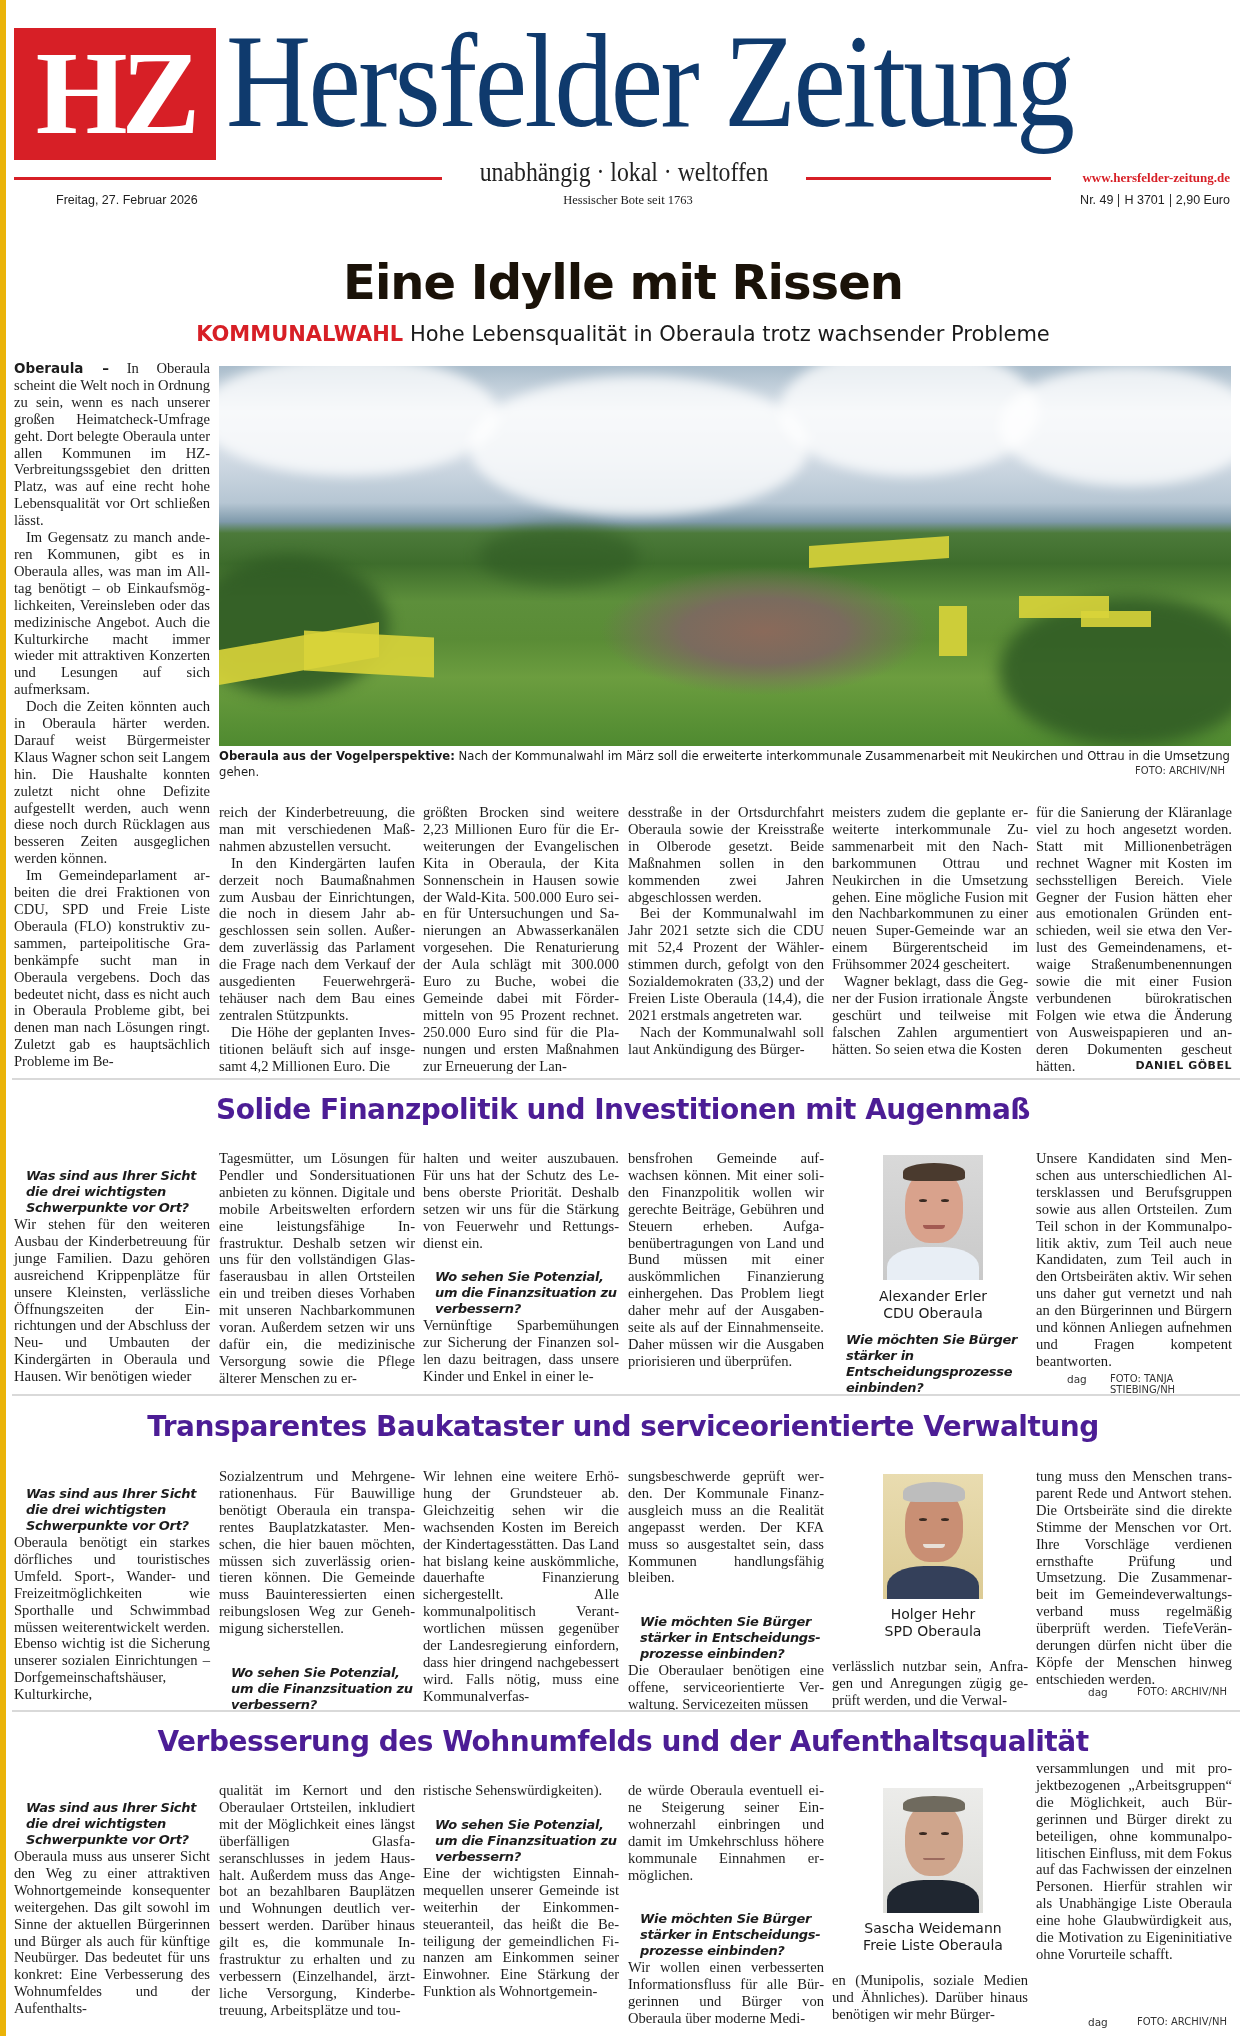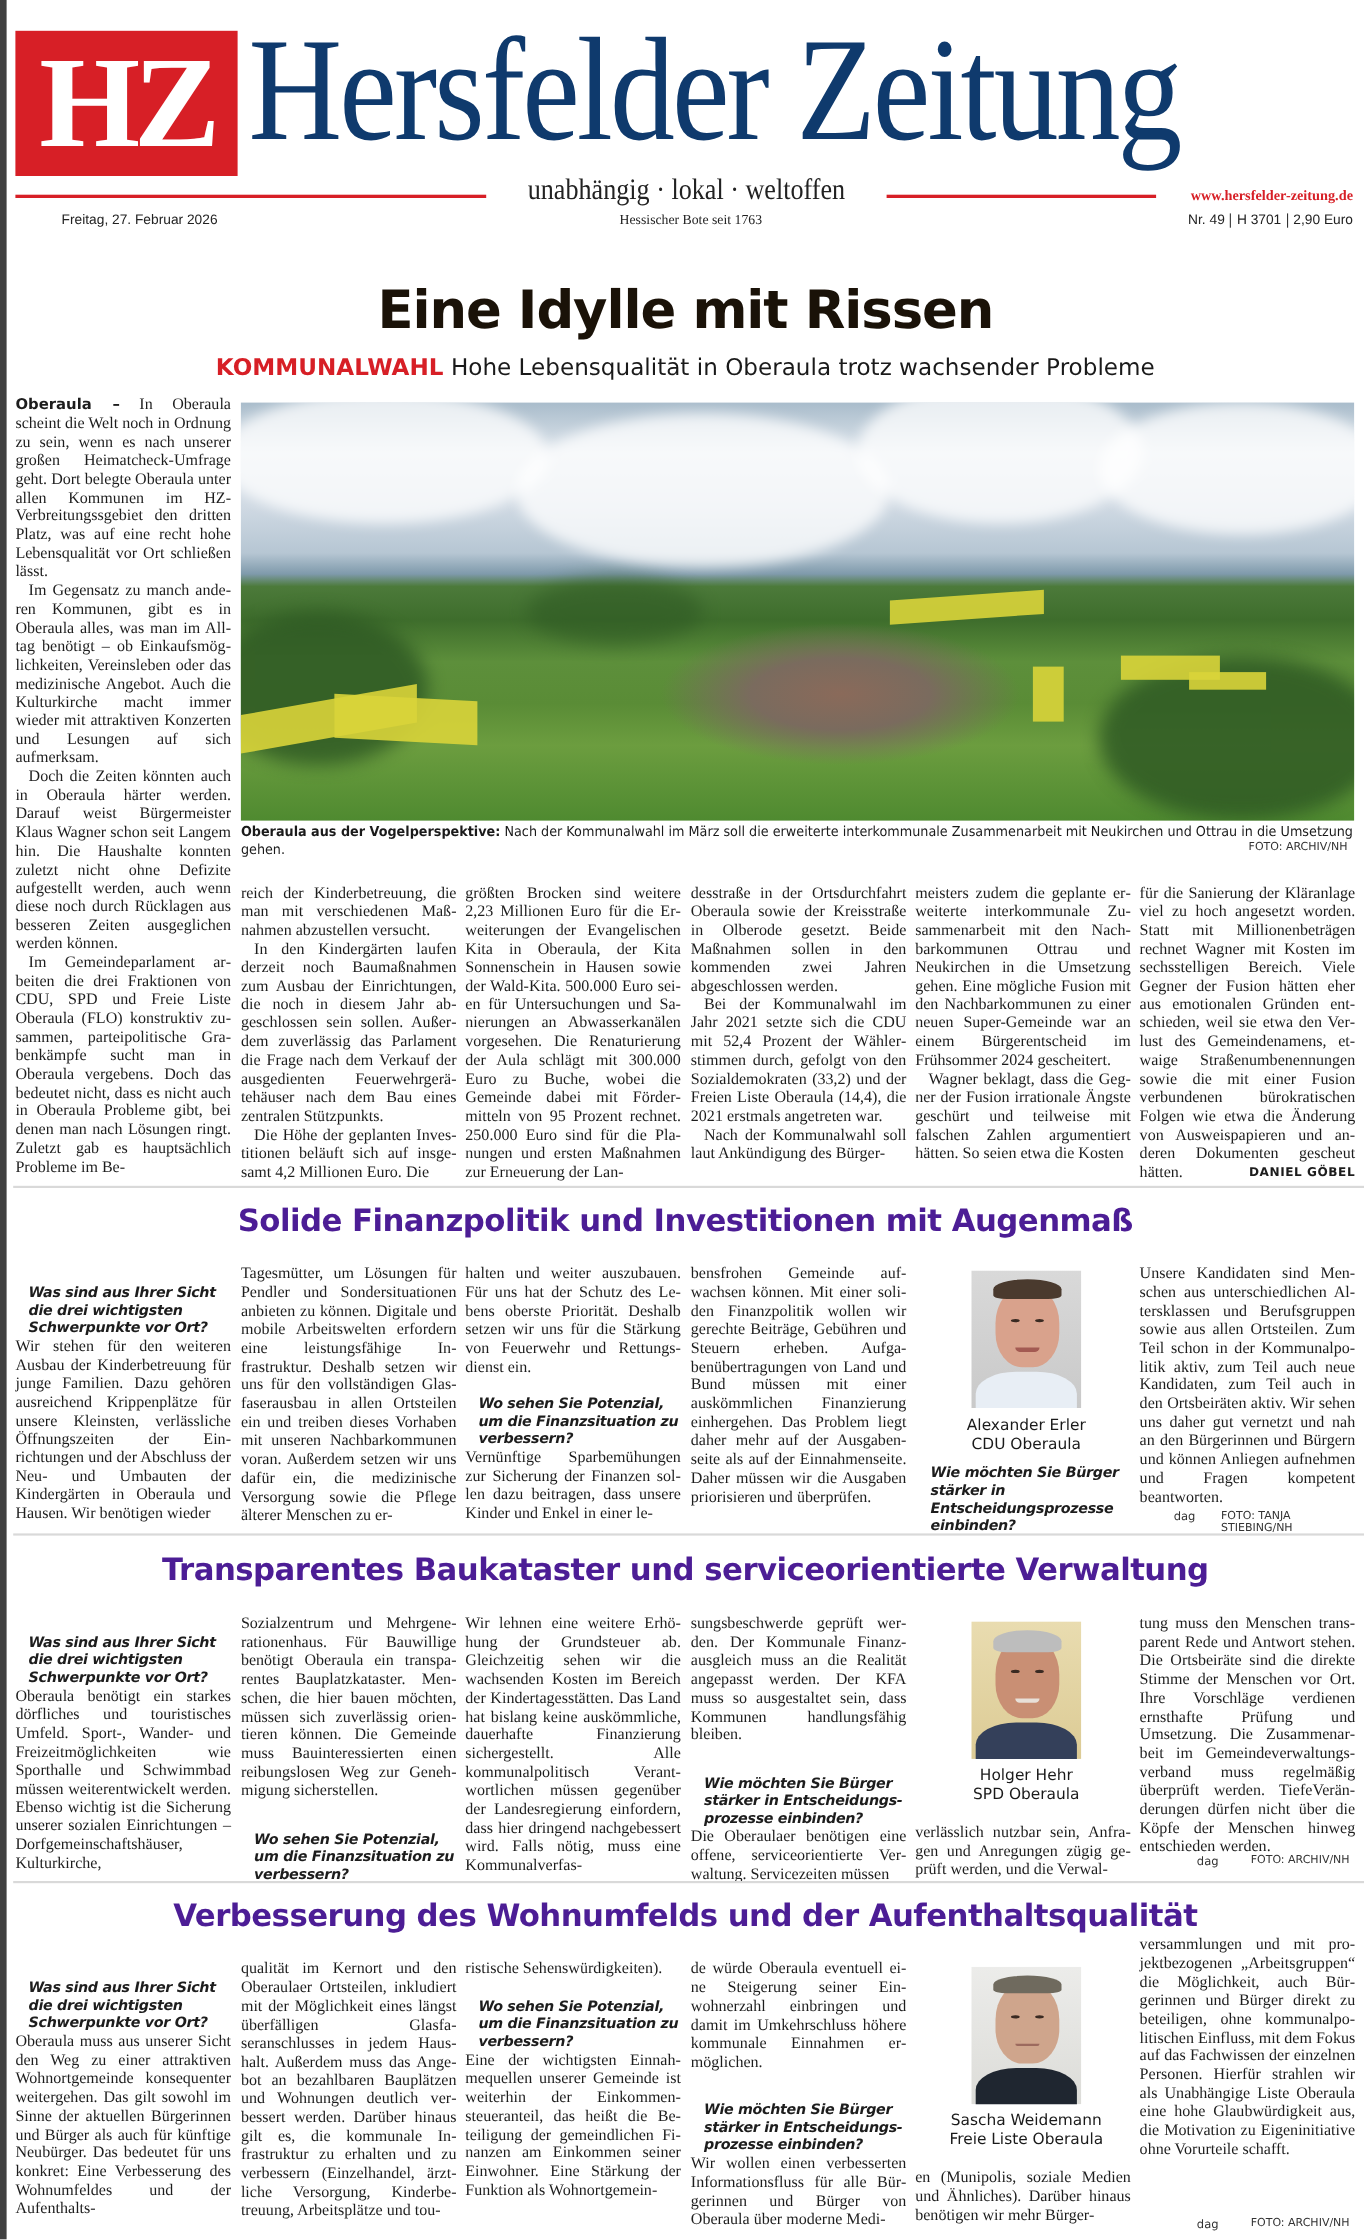--- a/index.html
+++ b/index.html
@@ -1,18 +1,18 @@
 <!DOCTYPE html>
 <html><head>
 <meta charset="utf-8">
 <style>
   * { box-sizing: border-box; margin: 0; padding: 0; }
   html, body { width: 1240px; height: 2036px; background: #fff; overflow: hidden; }
   body { position: relative; font-family: "Liberation Serif", "DejaVu Serif", serif; color: #1a1a1a; }
-  .page { position: absolute; left: 0; top: 0; width: 1240px; height: 2036px; border-left: 6px solid #404040; padding-left: 12px; }
+  .page { position: absolute; left: 0; top: 0; width: 1240px; height: 2036px; border-left: 6px solid #eab308; padding-left: 12px; }
 
   
   .logo-box { position: absolute; left: 8px; top: 28px; width: 202px; height: 132px; background: #d71f26; }
   .logo-box span { position: absolute; left: 0; right: 0; top: 4px; text-align: center; color: #fff; font-family: "Liberation Serif", serif; font-weight: bold; font-size: 118px; letter-spacing: -6px; line-height: 124px; }
   .brand { position: absolute; left: 220px; top: 6px; font-family: "Liberation Serif", serif; font-size: 134px; line-height: 150px; color: #0f3a6d; letter-spacing: -3px; transform: scaleX(0.88); transform-origin: left top; white-space: nowrap; }
   .rule-red { position: absolute; height: 3px; background: #d71f26; top: 177px; }
   .slogan { position: absolute; left: 448px; top: 157px; width: 340px; text-align: center; font-family: "Liberation Serif", serif; font-size: 27px; color: #222; transform: scaleX(0.88); white-space: nowrap; }
   .url { position: absolute; right: 10px; top: 170px; font-family: "Liberation Serif", serif; font-weight: bold; font-size: 13px; color: #d71f26; }
   .dateline { position: absolute; top: 193px; font-family: "Liberation Sans", sans-serif; font-size: 12.5px; color: #222; }
   .dateline.center { left: 10px; right: 0; text-align: center; font-family: "Liberation Serif", serif; }

